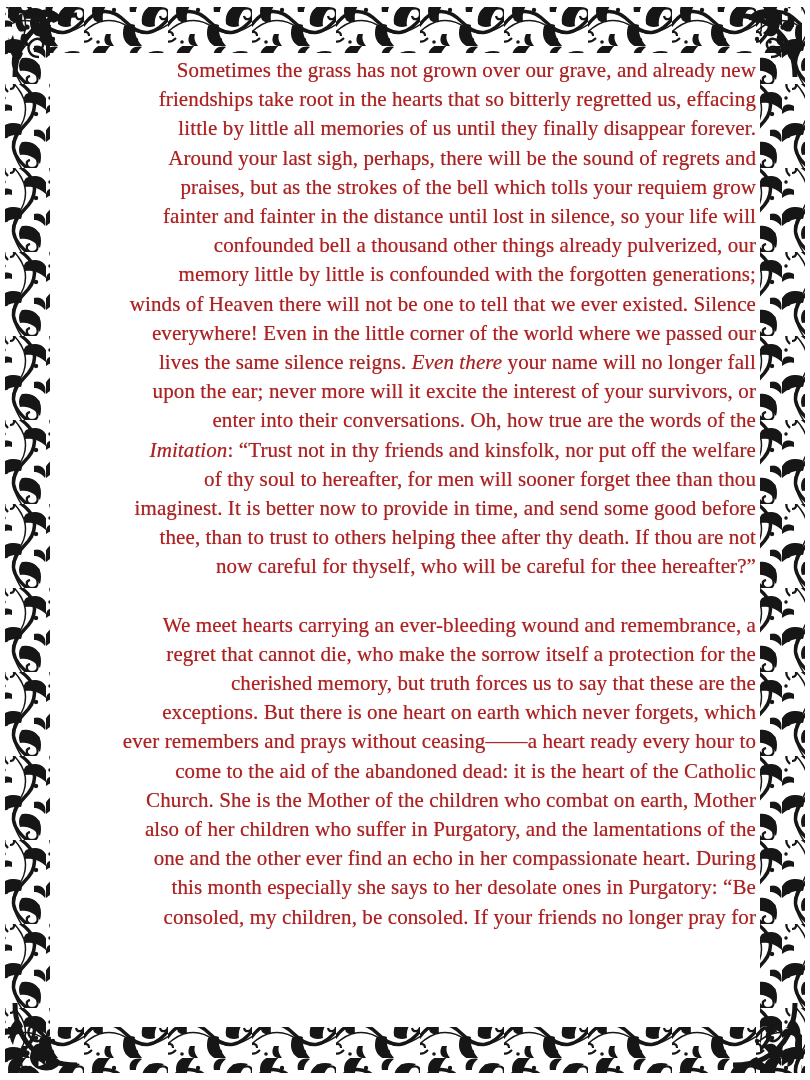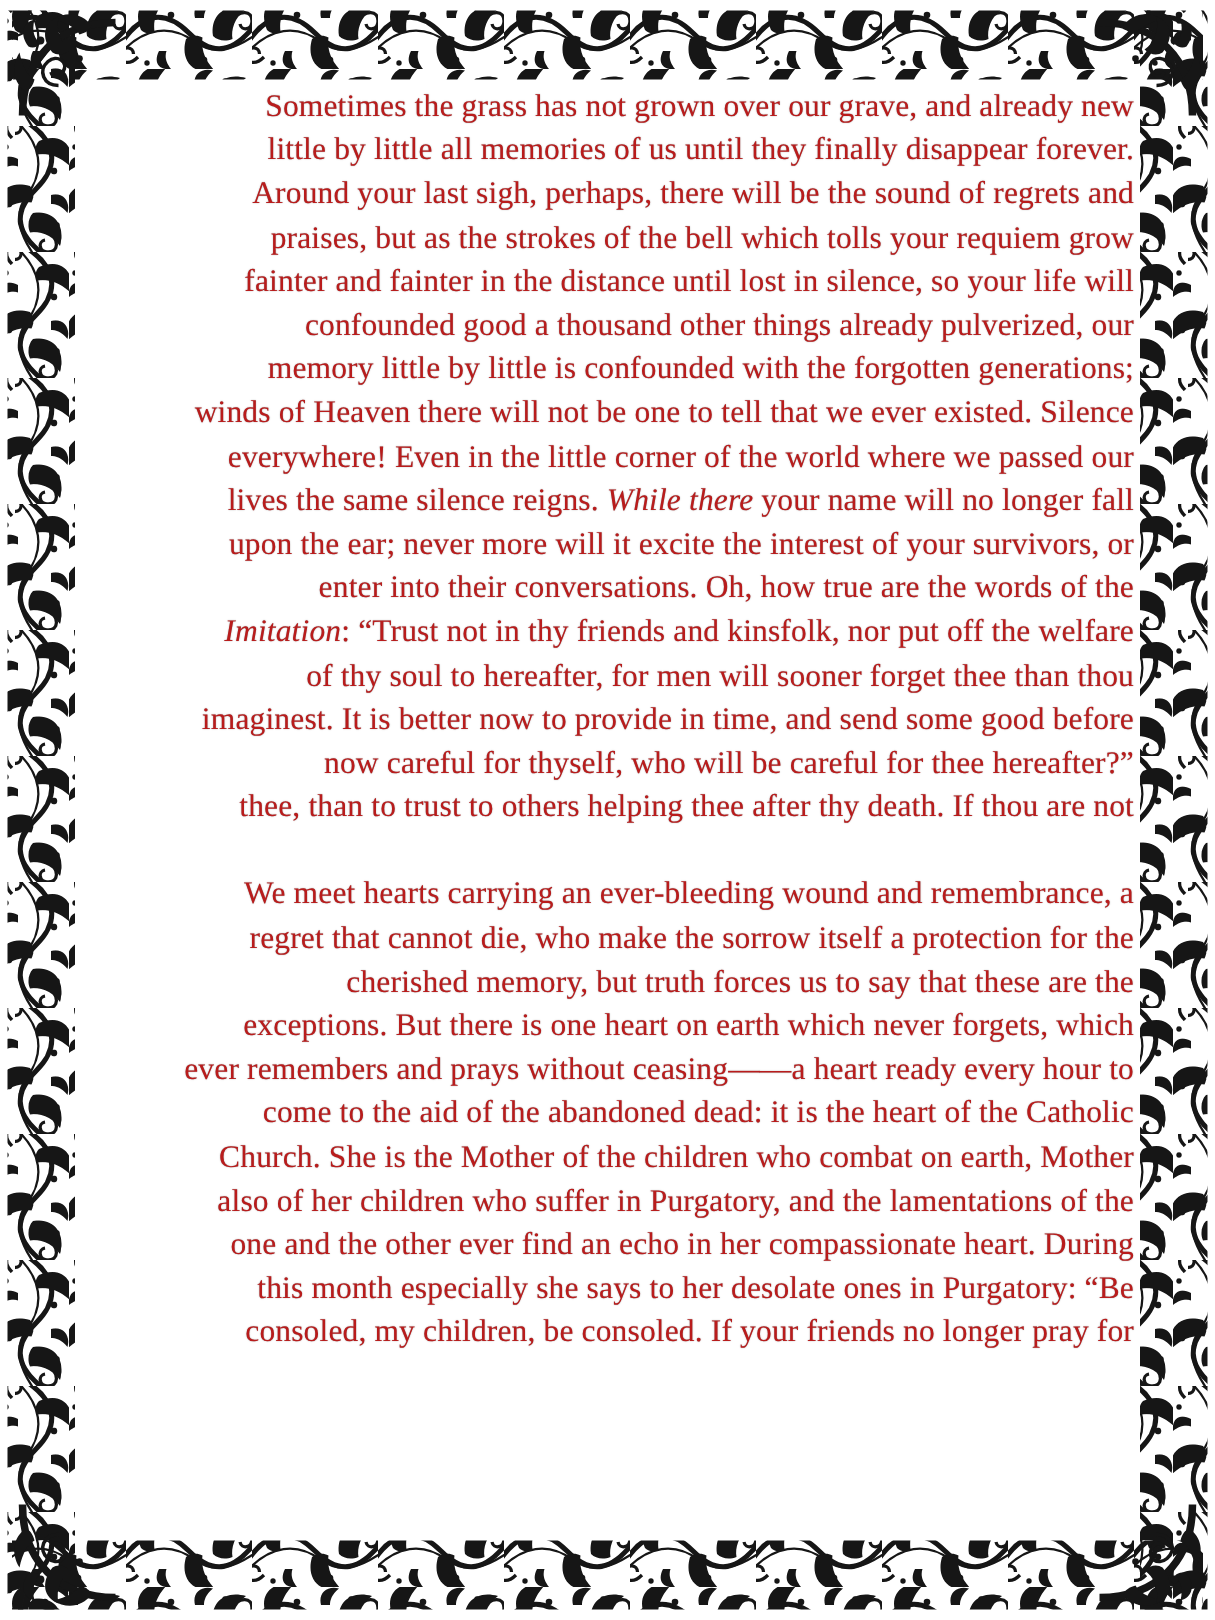--- a/index.html
+++ b/index.html
@@ -100,36 +100,37 @@
 
     <use href="#cornerFl" transform="translate(5,5)"></use>
     <use href="#cornerFl" transform="translate(805,5) scale(-1,1)"></use>
     <use href="#cornerFl" transform="translate(5,1075) scale(1,-1)"></use>
     <use href="#cornerFl" transform="translate(805,1075) scale(-1,-1)"></use>
   </svg>
 
   <div class="page-text">
       <div class="paragraph">
         <div class="line"><span>Sometimes the grass has not grown over our grave, and already new</span></div>
+        <div class="line"><span>friendships take root in the hearts that so bitterly regretted us, effacing</span></div>
         <div class="line"><span>little by little all memories of us until they finally disappear forever.</span></div>
         <div class="line"><span>Around your last sigh, perhaps, there will be the sound of regrets and</span></div>
         <div class="line"><span>praises, but as the strokes of the bell which tolls your requiem grow</span></div>
         <div class="line"><span>fainter and fainter in the distance until lost in silence, so your life will</span></div>
-        <div class="line"><span>confounded good a thousand other things already pulverized, our</span></div>
+        <div class="line"><span>confounded bell a thousand other things already pulverized, our</span></div>
         <div class="line"><span>memory little by little is confounded with the forgotten generations;</span></div>
         <div class="line"><span>winds of Heaven there will not be one to tell that we ever existed. Silence</span></div>
         <div class="line"><span>everywhere! Even in the little corner of the world where we passed our</span></div>
-        <div class="line"><span>lives the same silence reigns. </span><i>While there</i><span> your name will no longer fall</span></div>
+        <div class="line"><span>lives the same silence reigns. </span><i>Even there</i><span> your name will no longer fall</span></div>
         <div class="line"><span>upon the ear; never more will it excite the interest of your survivors, or</span></div>
         <div class="line"><span>enter into their conversations. Oh, how true are the words of the</span></div>
         <div class="line"><span></span><i>Imitation</i><span>: “Trust not in thy friends and kinsfolk, nor put off the welfare</span></div>
         <div class="line"><span>of thy soul to hereafter, for men will sooner forget thee than thou</span></div>
         <div class="line"><span>imaginest. It is better now to provide in time, and send some good before</span></div>
+        <div class="line"><span>thee, than to trust to others helping thee after thy death. If thou are not</span></div>
         <div class="line"><span>now careful for thyself, who will be careful for thee hereafter?”</span></div>
-        <div class="line"><span>thee, than to trust to others helping thee after thy death. If thou are not</span></div>
       </div>
       <div class="paragraph">
         <div class="line"><span>We meet hearts carrying an ever-bleeding wound and remembrance, a</span></div>
         <div class="line"><span>regret that cannot die, who make the sorrow itself a protection for the</span></div>
         <div class="line"><span>cherished memory, but truth forces us to say that these are the</span></div>
         <div class="line"><span>exceptions. But there is one heart on earth which never forgets, which</span></div>
         <div class="line"><span>ever remembers and prays without ceasing——a heart ready every hour to</span></div>
         <div class="line"><span>come to the aid of the abandoned dead: it is the heart of the Catholic</span></div>
         <div class="line"><span>Church. She is the Mother of the children who combat on earth, Mother</span></div>
         <div class="line"><span>also of her children who suffer in Purgatory, and the lamentations of the</span></div>

